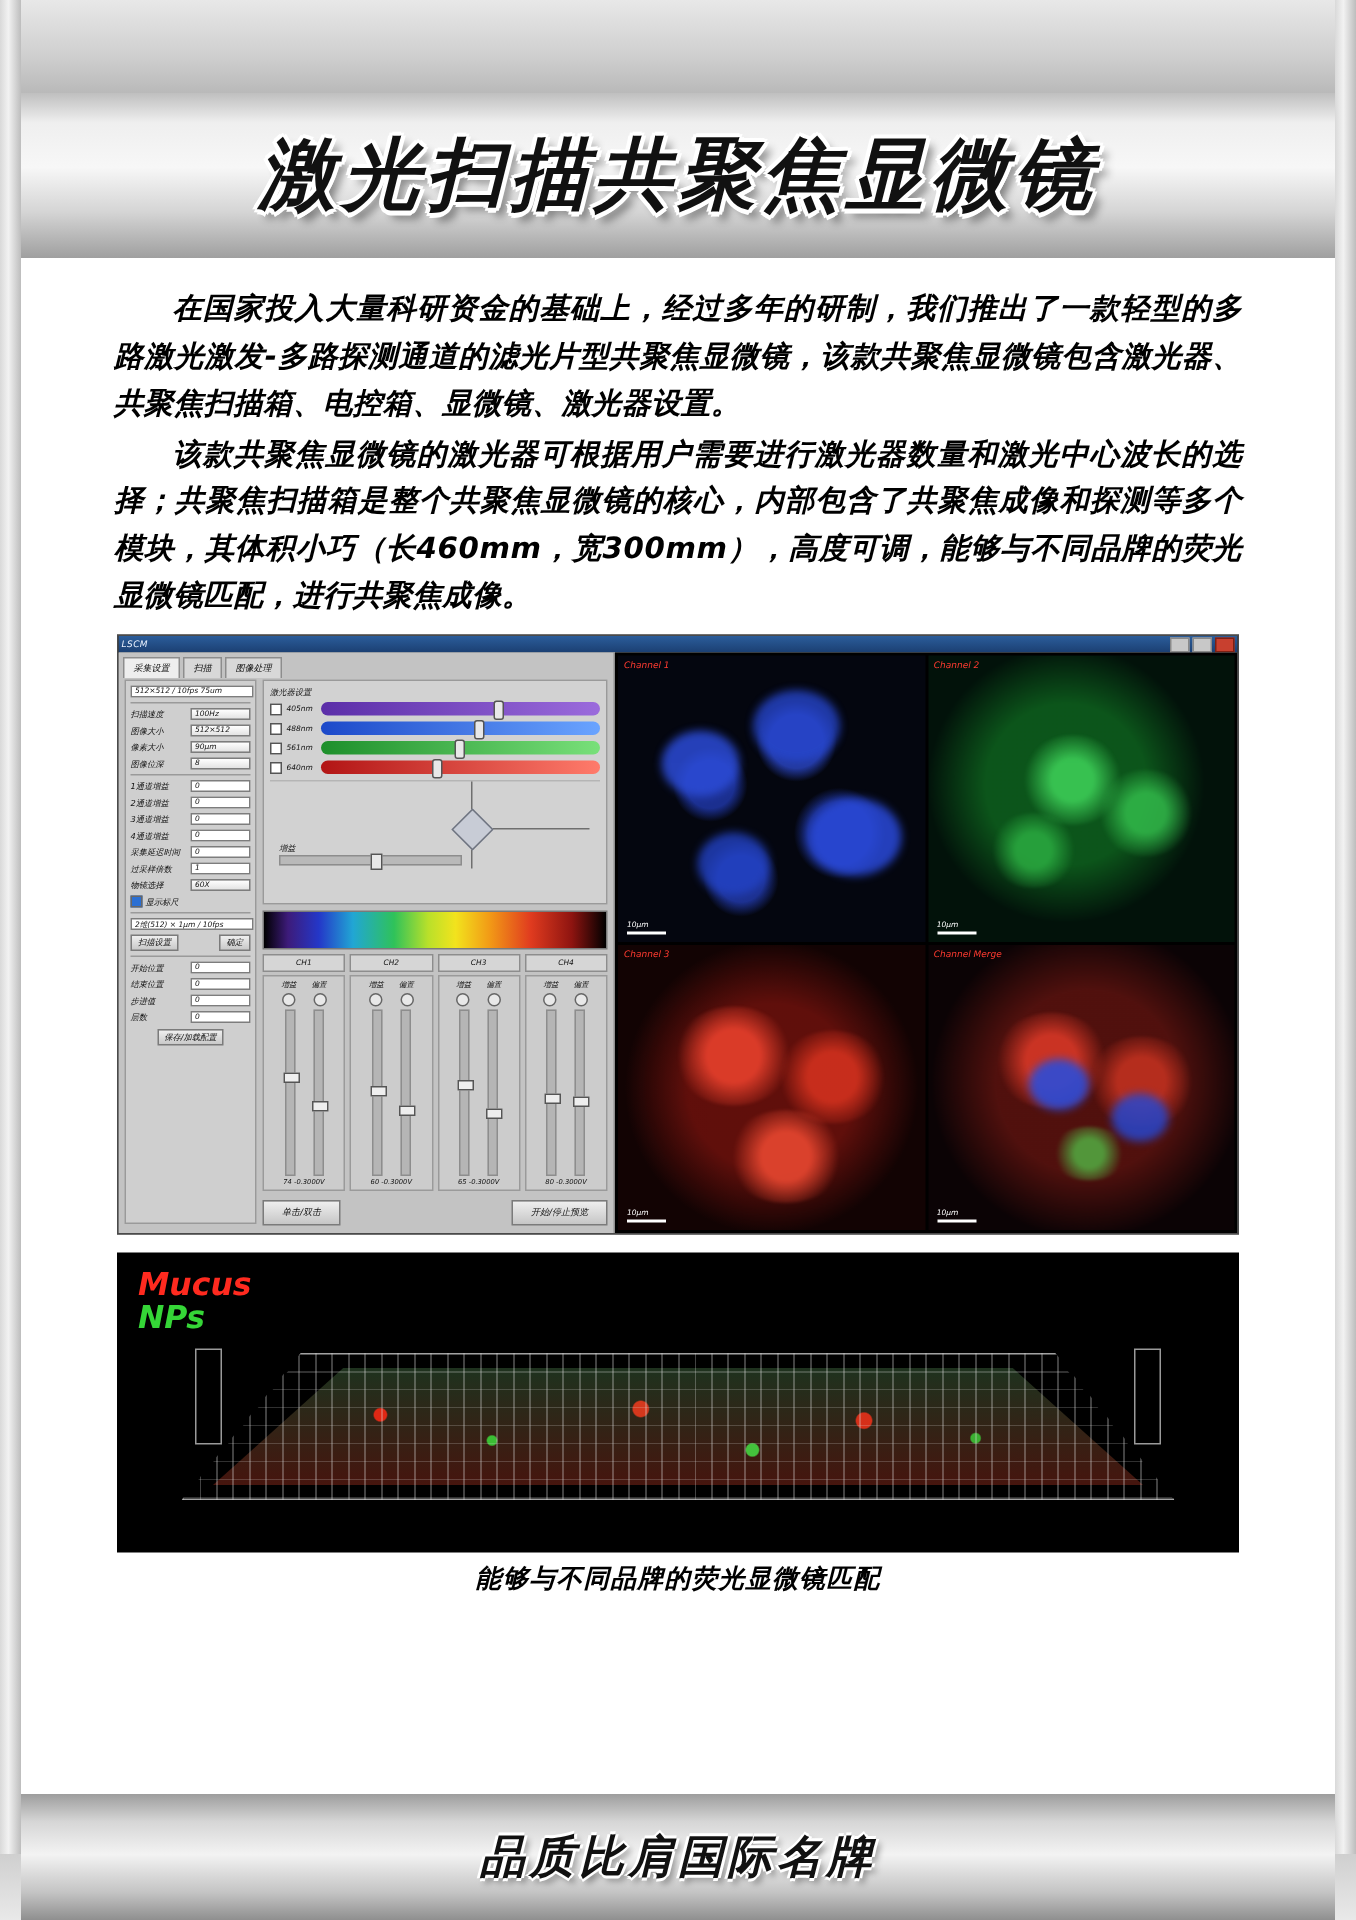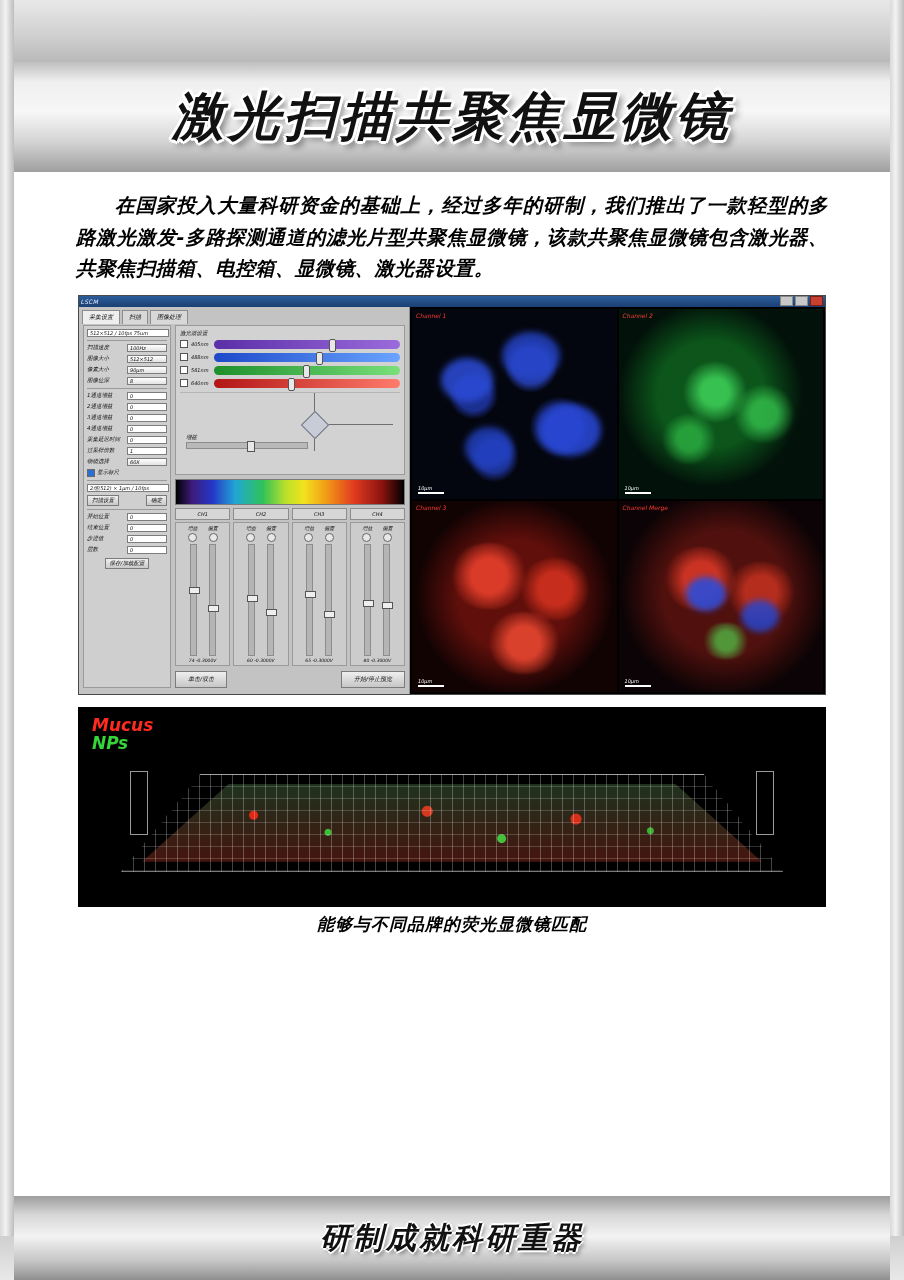--- a/index.html
+++ b/index.html
@@ -193,21 +193,21 @@
 
   .cap{
     text-align:center;font-size:17px;font-weight:bold;color:#000;margin:6px 0 0 0;
     letter-spacing:1px;
   }
 
   
   .three-d{
     margin:12px auto 0 auto;width:748px;height:200px;background:#000;position:relative;overflow:hidden;
   }
-  .td-legend{position:absolute;left:14px;top:10px;z-index:5;font-size:17px;font-weight:bold;line-height:1.05;}
+  .td-legend{position:absolute;left:14px;top:10px;z-index:5;font-size:21px;font-weight:bold;line-height:1.05;}
   .td-mucus{color:#ff2a1f;}
   .td-nps{color:#35d637;}
   .td-plane{
     position:absolute;left:50%;top:58%;transform:translate(-50%,-50%);
     width:620px;height:78px;
     background:
       radial-gradient(circle at 18% 40%, rgba(255,40,20,.85) 0 4px, transparent 5px),
       radial-gradient(circle at 30% 62%, rgba(60,230,60,.8) 0 3px, transparent 4px),
       radial-gradient(circle at 46% 35%, rgba(255,60,30,.8) 0 5px, transparent 6px),
       radial-gradient(circle at 58% 70%, rgba(70,235,70,.8) 0 4px, transparent 5px),
@@ -259,20 +259,21 @@
   <div class="frame-bottom"></div>
 
   <div class="title-banner">
     <div class="title-text">激光扫描共聚焦显微镜</div>
   </div>
 
   <div class="content">
 
     <div class="para-block">
       <p class="para">在国家投入大量科研资金的基础上，经过多年的研制，我们推出了一款轻型的多路激光激发-多路探测通道的滤光片型共聚焦显微镜，该款共聚焦显微镜包含激光器、共聚焦扫描箱、电控箱、显微镜、激光器设置。</p>
+      <p class="para">该款共聚焦显微镜的激光器可根据用户需要进行激光器数量和激光中心波长的选择；共聚焦扫描箱是整个共聚焦显微镜的核心，内部包含了共聚焦成像和探测等多个模块，其体积小巧（长460mm，宽300mm），高度可调，能够与不同品牌的荧光显微镜匹配，进行共聚焦成像。</p>
     </div>
 
     <div class="shot-wrap">
       <div class="software">
 
         <div class="sw-title">
           <div class="t">LSCM</div>
           <div class="sw-btns">
             <div class="sw-btn"></div>
             <div class="sw-btn"></div>
@@ -566,16 +567,16 @@
       <div class="td-ruler"></div>
       <div class="td-axis-left"></div>
       <div class="td-axis-right"></div>
     </div>
 
     <div class="cap">能够与不同品牌的荧光显微镜匹配</div>
 
   </div>
 
   <div class="slogan">
-    <span>研制成就科研重器</span>
+    <span>品质比肩国际名牌</span>
   </div>
 
 </div>
 
 </body></html>

